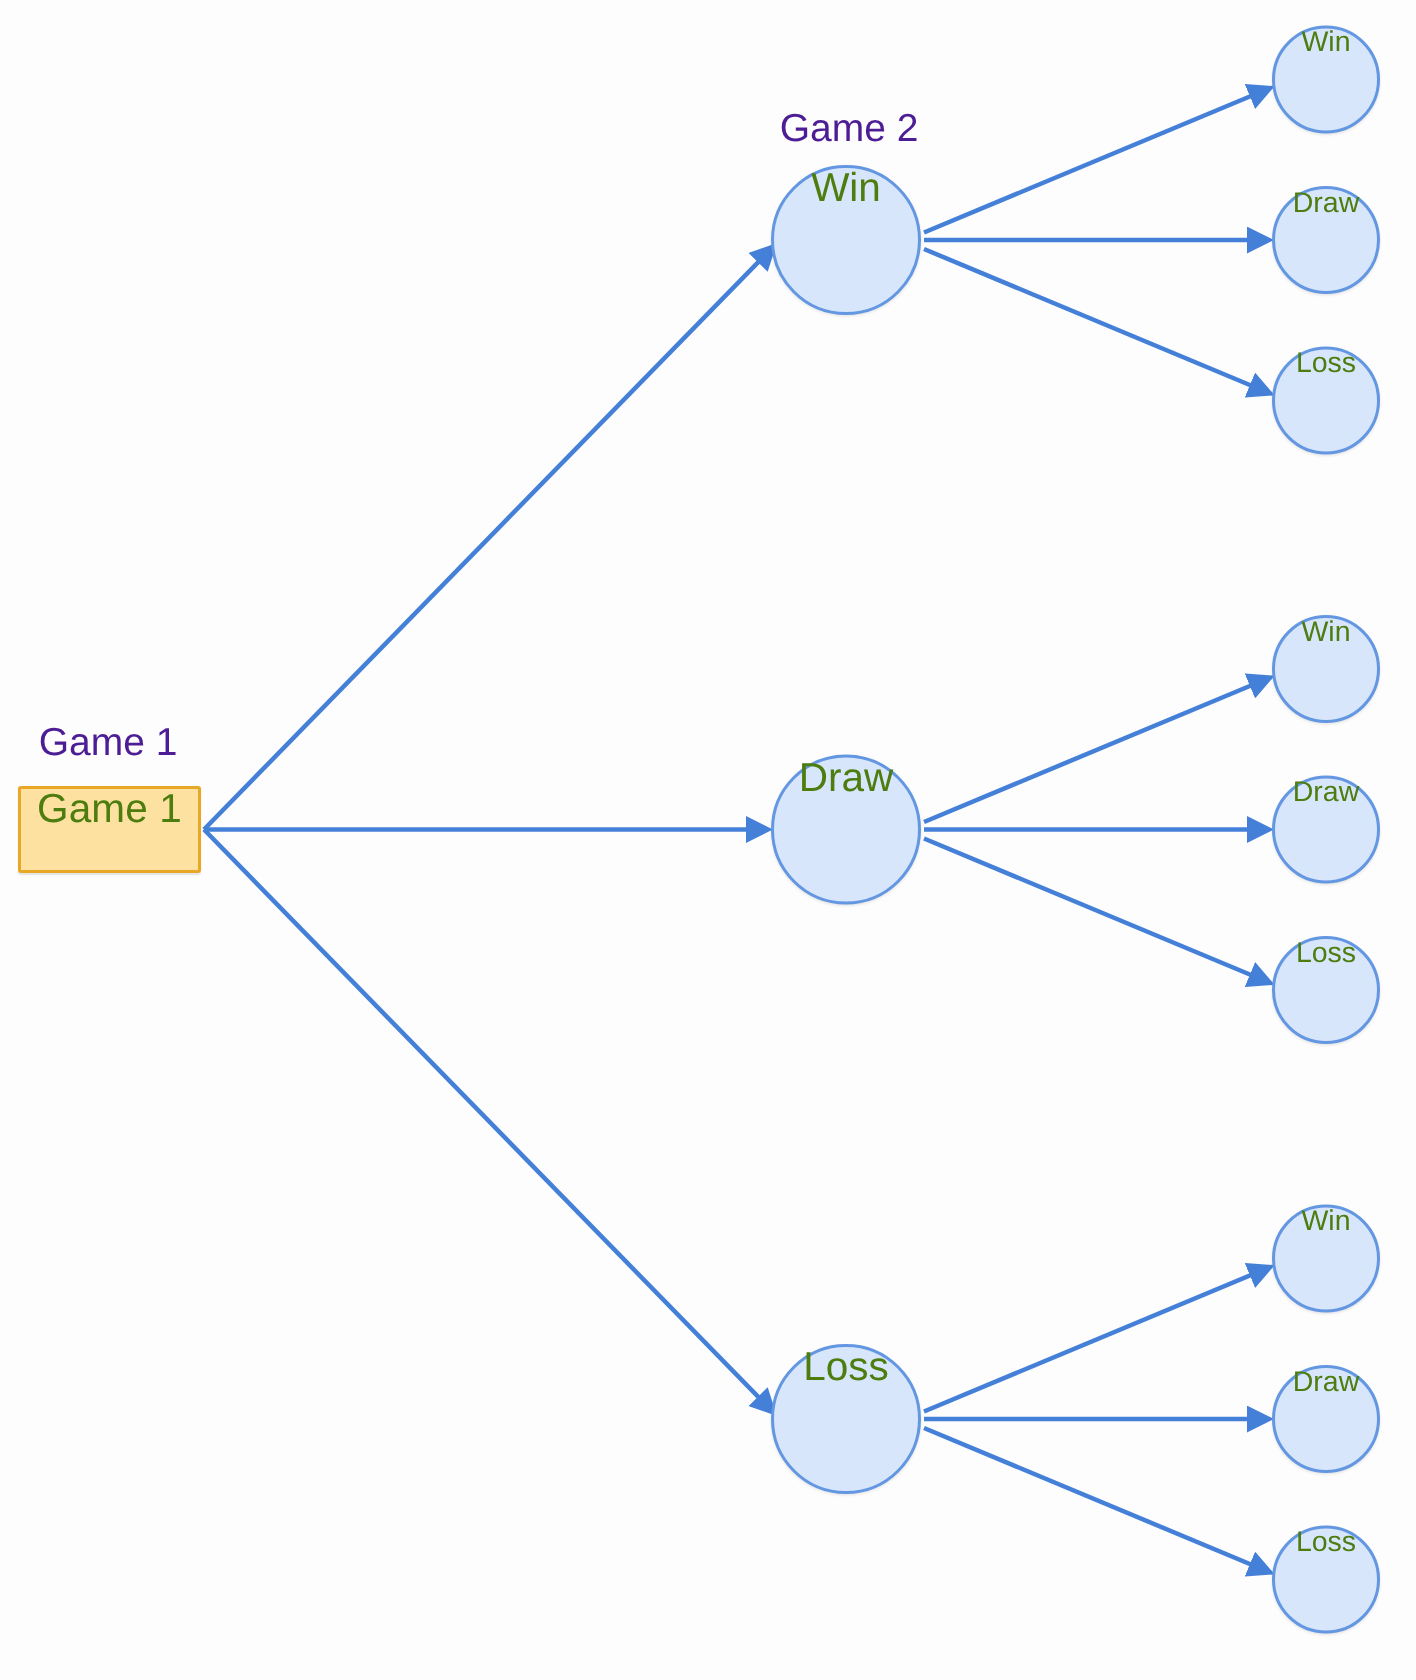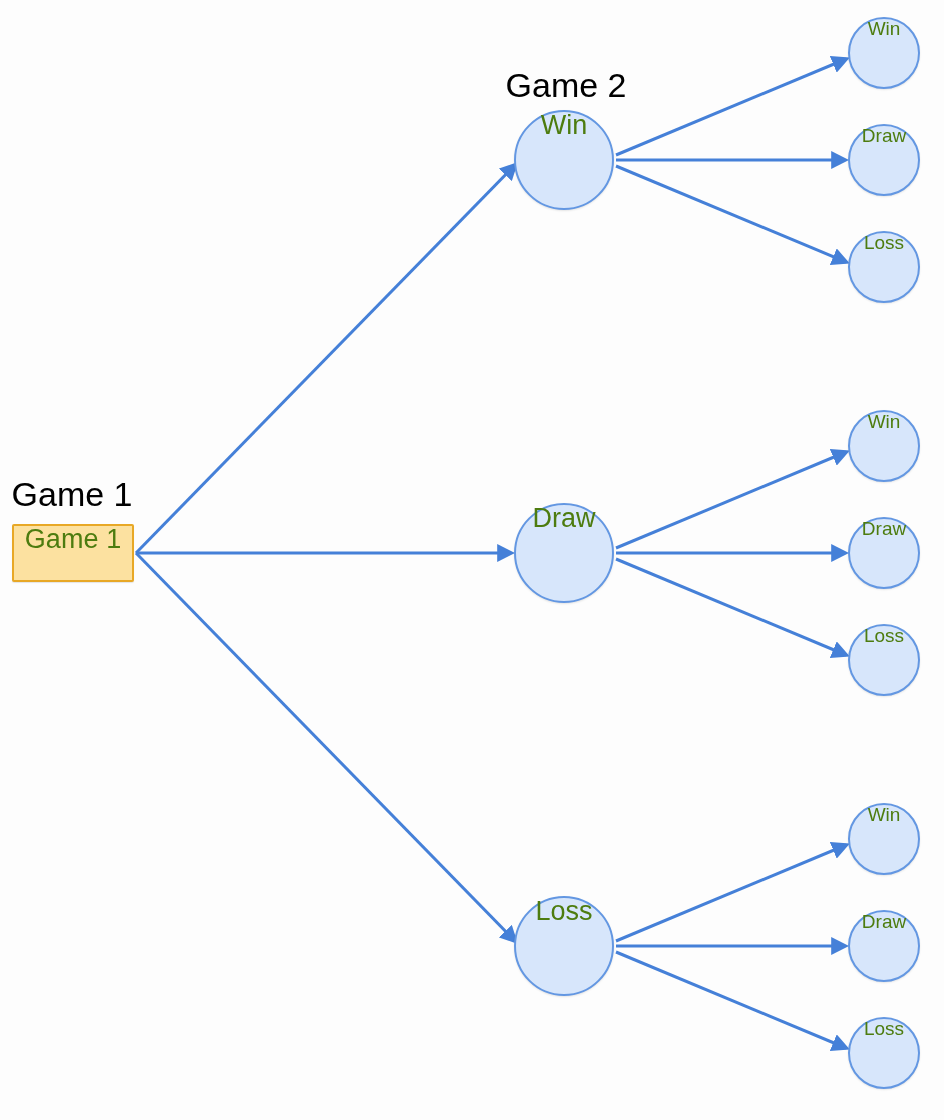--- a/index.html
+++ b/index.html
@@ -61,22 +61,22 @@
     background: #d7e6fb;
     border: 2px solid #6397e2;
     border-radius: 50%;
     font-size: 19px;
     box-shadow: 0 1px 2px rgba(0,0,0,0.10);
   }
 
   
   .stage-label {
     position: absolute;
-    font-size: 34px;
-    color: #000000;
+    font-size: 26px;
+    color: #4c1d95;
     white-space: nowrap;
     line-height: 1;
   }
 </style>
 </head>
 <body>
 
 <div id="canvas">
 
   <svg id="edge-layer" viewBox="0 0 944 1120" width="944" height="1120" xmlns="http://www.w3.org/2000/svg">

